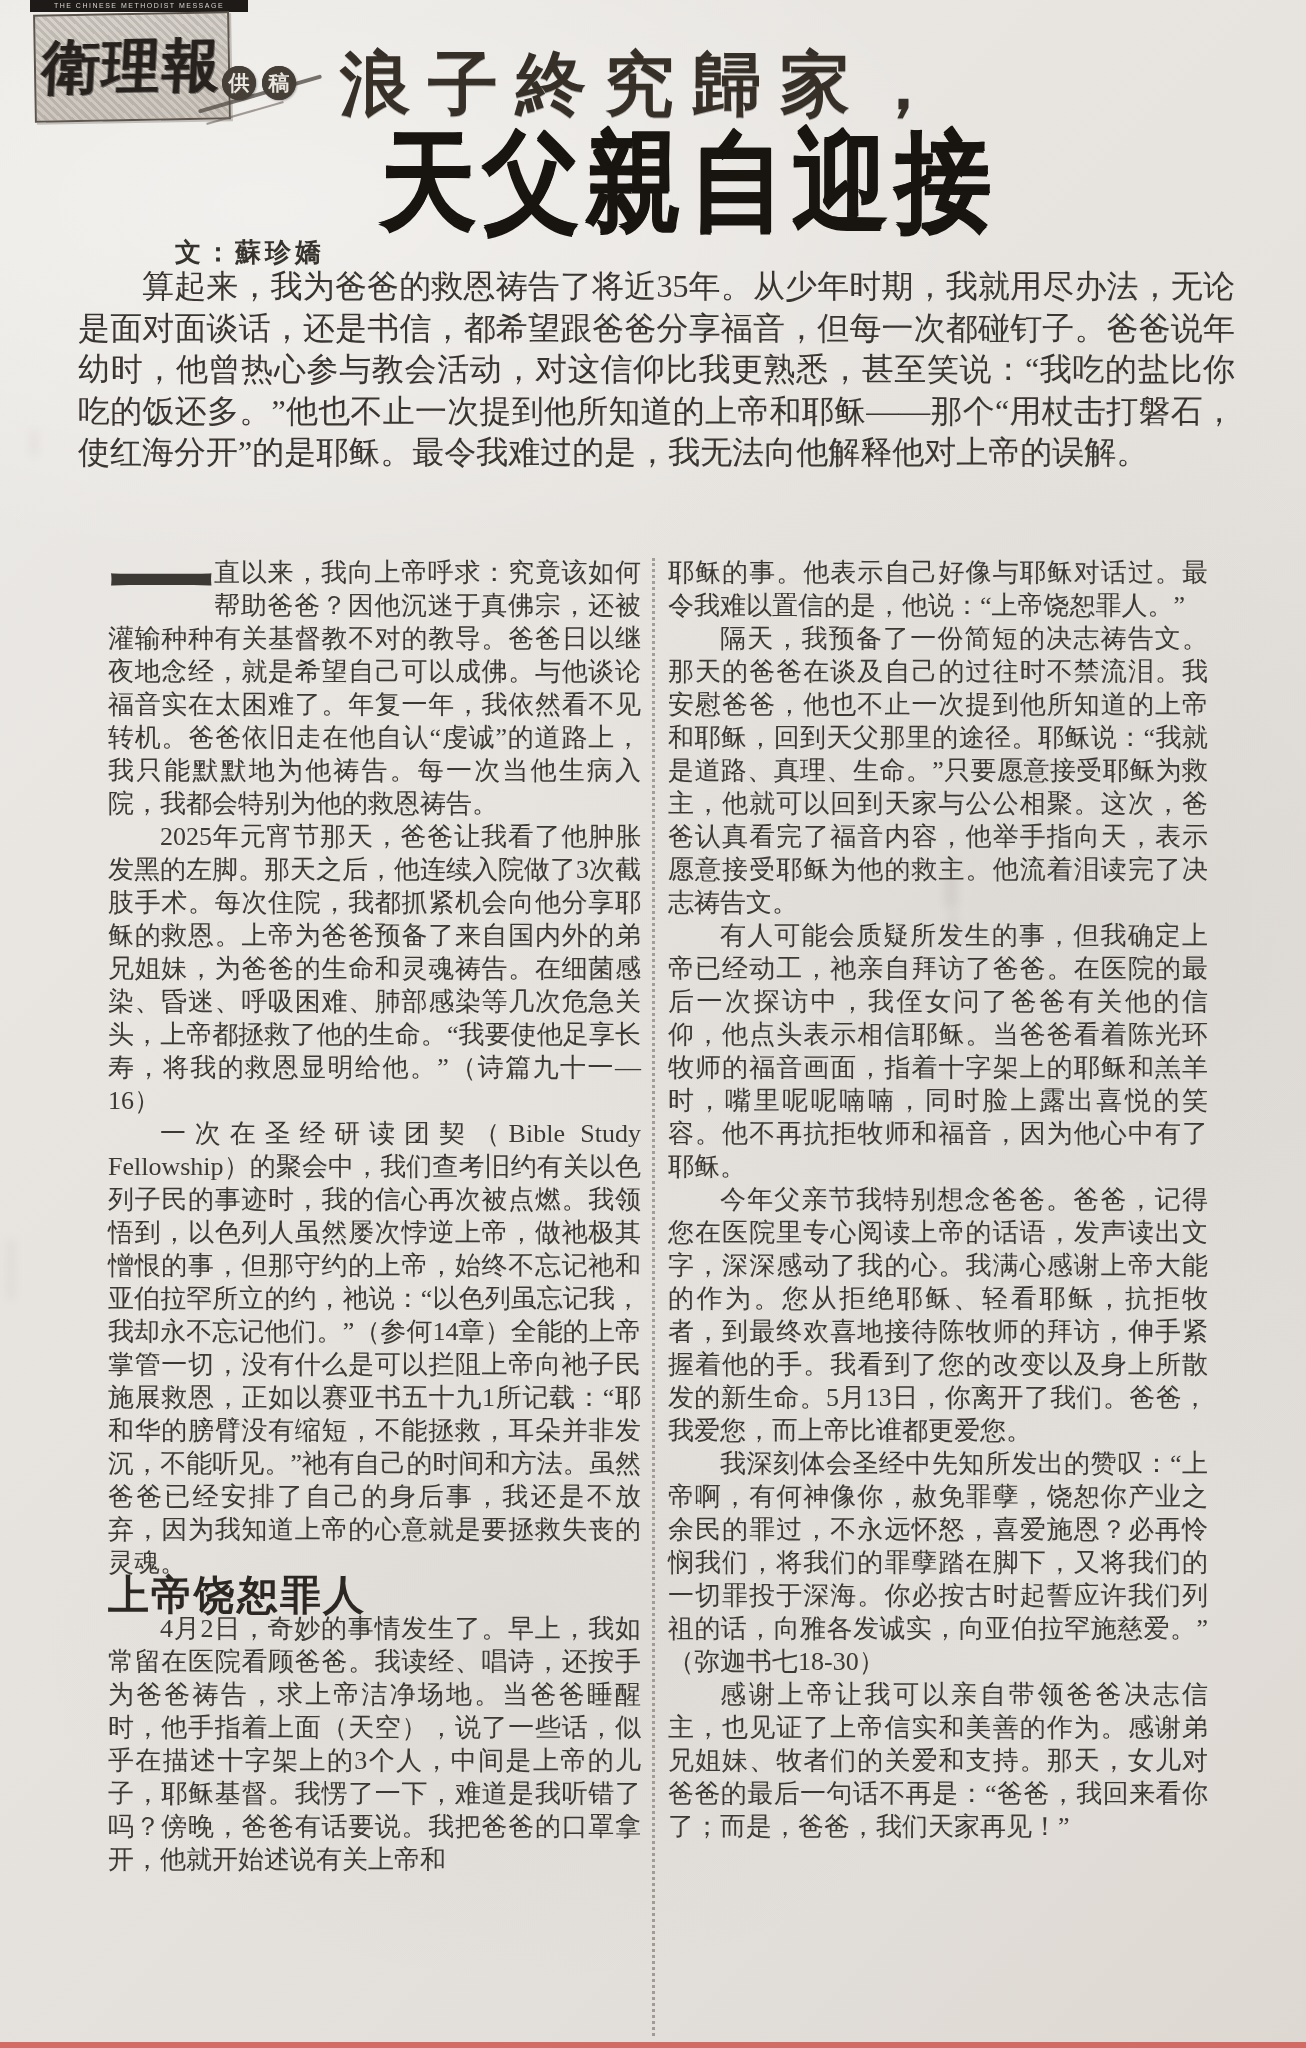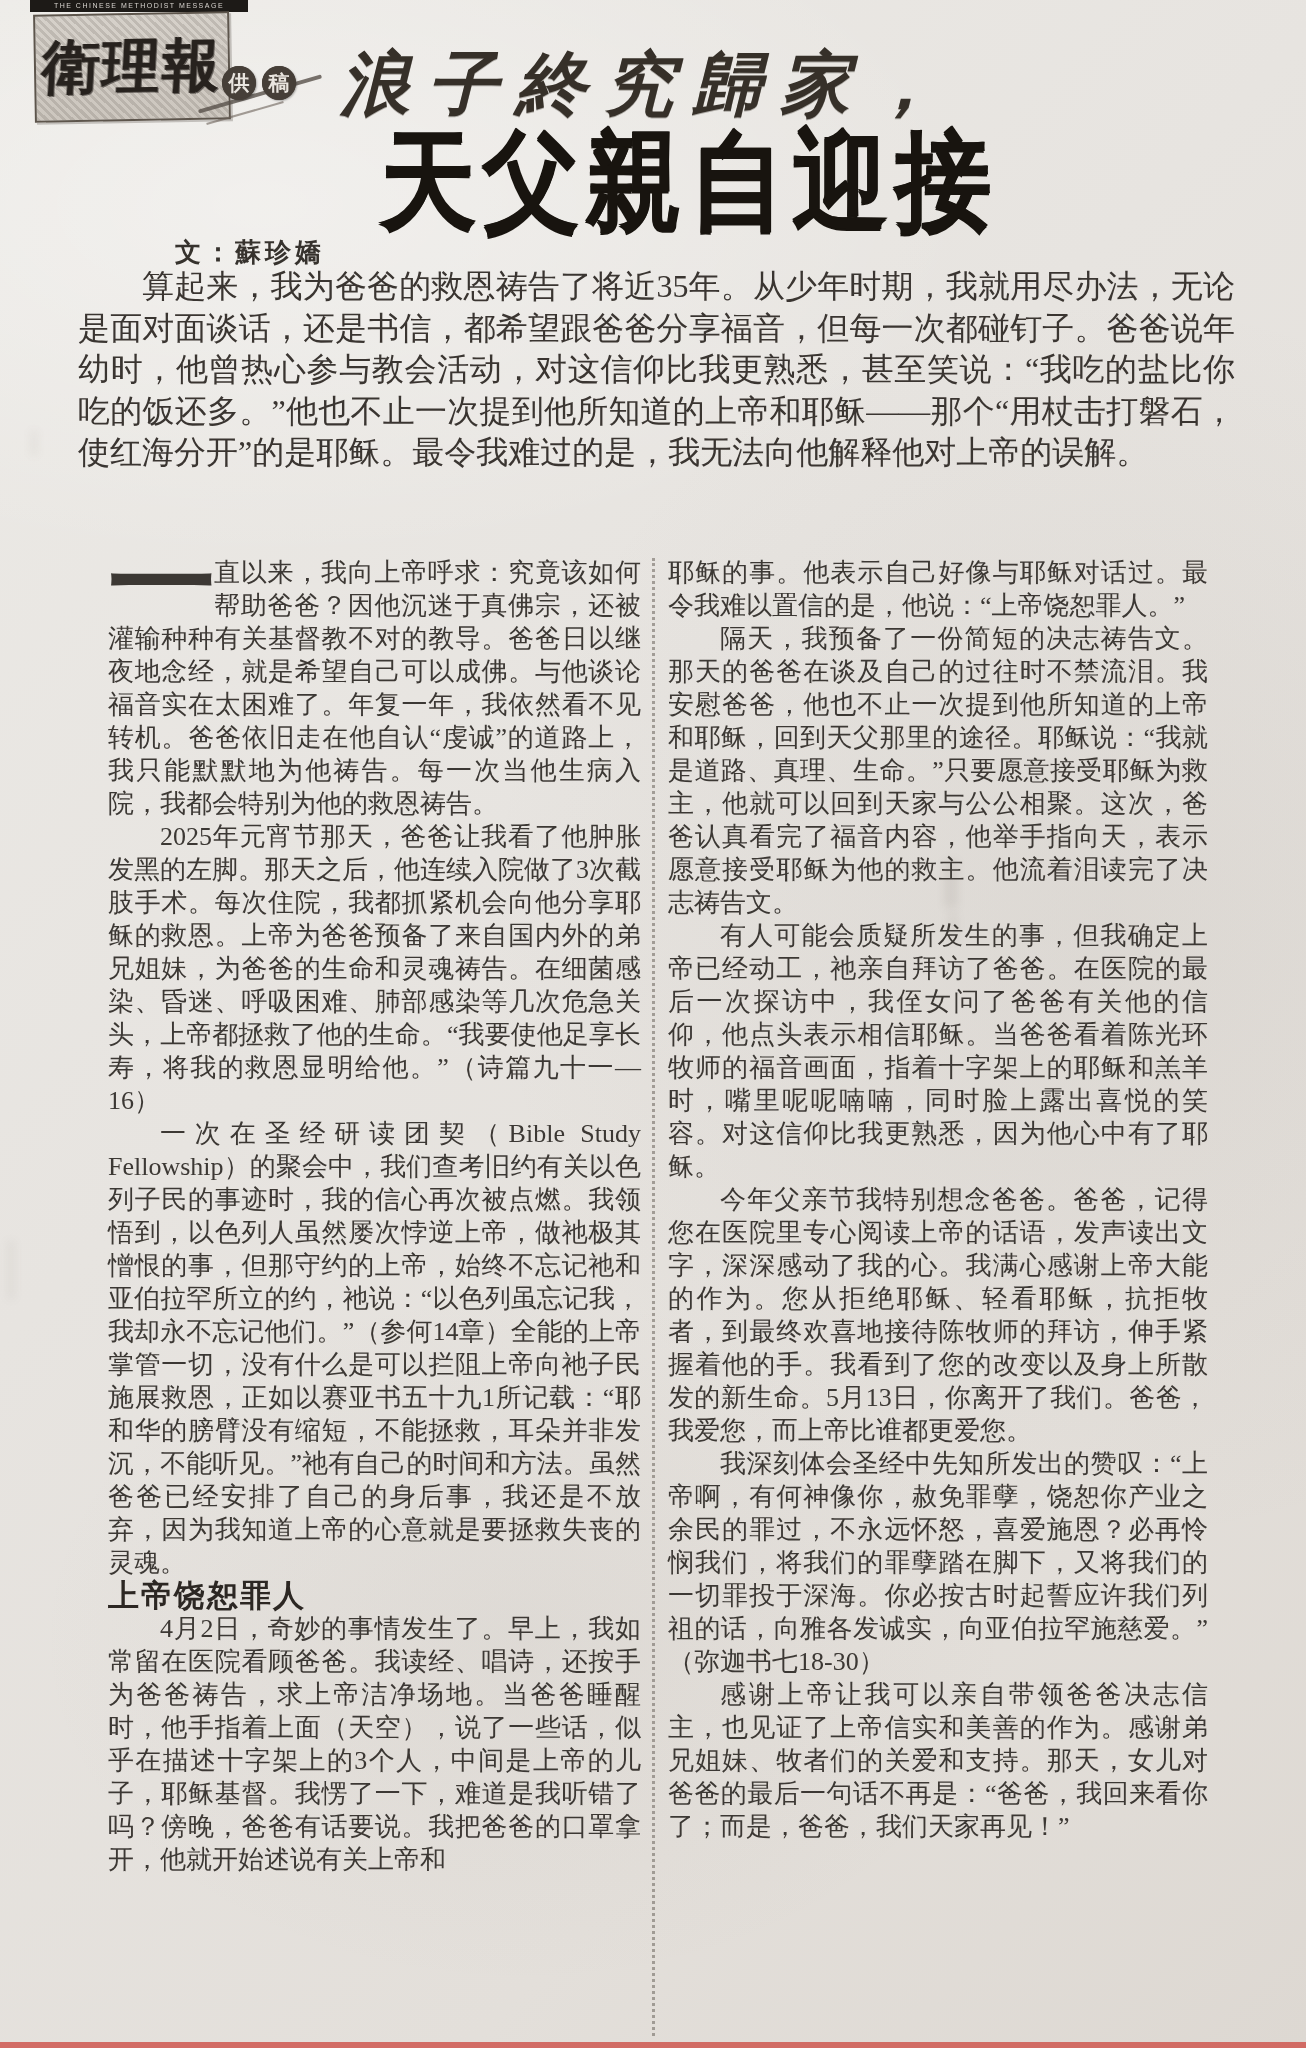--- a/index.html
+++ b/index.html
@@ -56,21 +56,20 @@
     box-shadow:0 0 0 2px #463f38 inset,1px 1px 2px rgba(0,0,0,.3);
   }
   .seal.s1{left:222px;}
   .seal.s2{left:262px;}
   
   .title1{
     position:absolute;left:340px;top:48px;
     font-size:70px;line-height:1.05;font-weight:600;
     letter-spacing:18px;color:#363029;white-space:nowrap;
     text-shadow:0 1px 0 rgba(54,48,41,.35);
-    font-style:italic;
   }
   .title2{
     position:absolute;left:380px;top:128px;
     font-family:"Liberation Sans","DejaVu Sans",sans-serif;
     font-size:93px;line-height:1;font-weight:900;
     letter-spacing:7px;color:#18140f;white-space:nowrap;
     transform:scale(1.03,1.16);transform-origin:left top;
     text-shadow:1px 0 0 #18140f,0 1px 0 #18140f;
   }
   .byline{
@@ -90,21 +89,21 @@
   .col p{margin:0;text-indent:2em;}
   .col p.cont{text-indent:0;font-family:Liberation Serif, serif;}
   .col p.first{text-indent:0;}
   .dropcap{
     float:left;width:106px;height:62px;
     font-size:108px;line-height:58px;overflow:hidden;
     font-weight:700;color:#3c3834;
   }
   .subheading{
     font-family:Liberation Serif, serif;
-    font-size:31px;font-weight:bold;color:#2c2723;
+    font-size:41px;font-weight:bold;color:#2c2723;
     margin:16px 0 12px 86px;text-indent:0 !important;letter-spacing:2px;
   }
   .divider{
     position:absolute;left:652px;top:558px;height:1478px;width:0;
     border-left:3px dotted #8b857e;opacity:.75;
   }
   
   .smudge{position:absolute;background:#6a625a;filter:blur(4px);}
   .sm1{left:944px;top:860px;width:14px;height:48px;opacity:.10;}
   .sm2{left:948px;top:912px;width:10px;height:30px;opacity:.07;}
@@ -138,21 +137,21 @@
     <p class="first"><span class="dropcap">一</span><span>直以来，我向上帝呼求：究竟该如何帮助爸爸？因他沉迷于真佛宗，还被灌输种种有关基督教不对的教导。爸爸日以继夜地念经，就是希望自己可以成佛。与他谈论福音实在太困难了。年复一年，我依然看不见转机。爸爸依旧走在他自认“虔诚”的道路上，我只能默默地为他祷告。每一次当他生病入院，我都会特别为他的救恩祷告。</span></p>
     <p>2025年元宵节那天，爸爸让我看了他肿胀发黑的左脚。那天之后，他连续入院做了3次截肢手术。每次住院，我都抓紧机会向他分享耶稣的救恩。上帝为爸爸预备了来自国内外的弟兄姐妹，为爸爸的生命和灵魂祷告。在细菌感染、昏迷、呼吸困难、肺部感染等几次危急关头，上帝都拯救了他的生命。“我要使他足享长寿，将我的救恩显明给他。”（诗篇九十一—16）</p>
     <p>一次在圣经研读团契（Bible Study Fellowship）的聚会中，我们查考旧约有关以色列子民的事迹时，我的信心再次被点燃。我领悟到，以色列人虽然屡次悖逆上帝，做祂极其憎恨的事，但那守约的上帝，始终不忘记祂和亚伯拉罕所立的约，祂说：“以色列虽忘记我，我却永不忘记他们。”（参何14章）全能的上帝掌管一切，没有什么是可以拦阻上帝向祂子民施展救恩，正如以赛亚书五十九1所记载：“耶和华的膀臂没有缩短，不能拯救，耳朵并非发沉，不能听见。”祂有自己的时间和方法。虽然爸爸已经安排了自己的身后事，我还是不放弃，因为我知道上帝的心意就是要拯救失丧的灵魂。</p>
     <p class="subheading">上帝饶恕罪人</p>
     <p>4月2日，奇妙的事情发生了。早上，我如常留在医院看顾爸爸。我读经、唱诗，还按手为爸爸祷告，求上帝洁净场地。当爸爸睡醒时，他手指着上面（天空），说了一些话，似乎在描述十字架上的3个人，中间是上帝的儿子，耶稣基督。我愣了一下，难道是我听错了吗？傍晚，爸爸有话要说。我把爸爸的口罩拿开，他就开始述说有关上帝和</p>
   </div>
 
   <div class="col col-right">
     <p class="cont">耶稣的事。他表示自己好像与耶稣对话过。最令我难以置信的是，他说：“上帝饶恕罪人。”</p>
     <p>隔天，我预备了一份简短的决志祷告文。那天的爸爸在谈及自己的过往时不禁流泪。我安慰爸爸，他也不止一次提到他所知道的上帝和耶稣，回到天父那里的途径。耶稣说：“我就是道路、真理、生命。”只要愿意接受耶稣为救主，他就可以回到天家与公公相聚。这次，爸爸认真看完了福音内容，他举手指向天，表示愿意接受耶稣为他的救主。他流着泪读完了决志祷告文。</p>
-    <p>有人可能会质疑所发生的事，但我确定上帝已经动工，祂亲自拜访了爸爸。在医院的最后一次探访中，我侄女问了爸爸有关他的信仰，他点头表示相信耶稣。当爸爸看着陈光环牧师的福音画面，指着十字架上的耶稣和羔羊时，嘴里呢呢喃喃，同时脸上露出喜悦的笑容。对这信仰比我更熟悉，因为他心中有了耶稣。</p>
+    <p>有人可能会质疑所发生的事，但我确定上帝已经动工，祂亲自拜访了爸爸。在医院的最后一次探访中，我侄女问了爸爸有关他的信仰，他点头表示相信耶稣。当爸爸看着陈光环牧师的福音画面，指着十字架上的耶稣和羔羊时，嘴里呢呢喃喃，同时脸上露出喜悦的笑容。他不再抗拒牧师和福音，因为他心中有了耶稣。</p>
     <p>今年父亲节我特别想念爸爸。爸爸，记得您在医院里专心阅读上帝的话语，发声读出文字，深深感动了我的心。我满心感谢上帝大能的作为。您从拒绝耶稣、轻看耶稣，抗拒牧者，到最终欢喜地接待陈牧师的拜访，伸手紧握着他的手。我看到了您的改变以及身上所散发的新生命。5月13日，你离开了我们。爸爸，我爱您，而上帝比谁都更爱您。</p>
     <p>我深刻体会圣经中先知所发出的赞叹：“上帝啊，有何神像你，赦免罪孽，饶恕你产业之余民的罪过，不永远怀怒，喜爱施恩？必再怜悯我们，将我们的罪孽踏在脚下，又将我们的一切罪投于深海。你必按古时起誓应许我们列祖的话，向雅各发诚实，向亚伯拉罕施慈爱。”（弥迦书七18-30）</p>
     <p>感谢上帝让我可以亲自带领爸爸决志信主，也见证了上帝信实和美善的作为。感谢弟兄姐妹、牧者们的关爱和支持。那天，女儿对爸爸的最后一句话不再是：“爸爸，我回来看你了；而是，爸爸，我们天家再见！”</p>
   </div>
 
   <div class="smudge sm1"></div>
   <div class="smudge sm2"></div>
   <div class="smudge sm3"></div>
   <div class="smudge sm4"></div>
   <div class="red-strip"></div>

